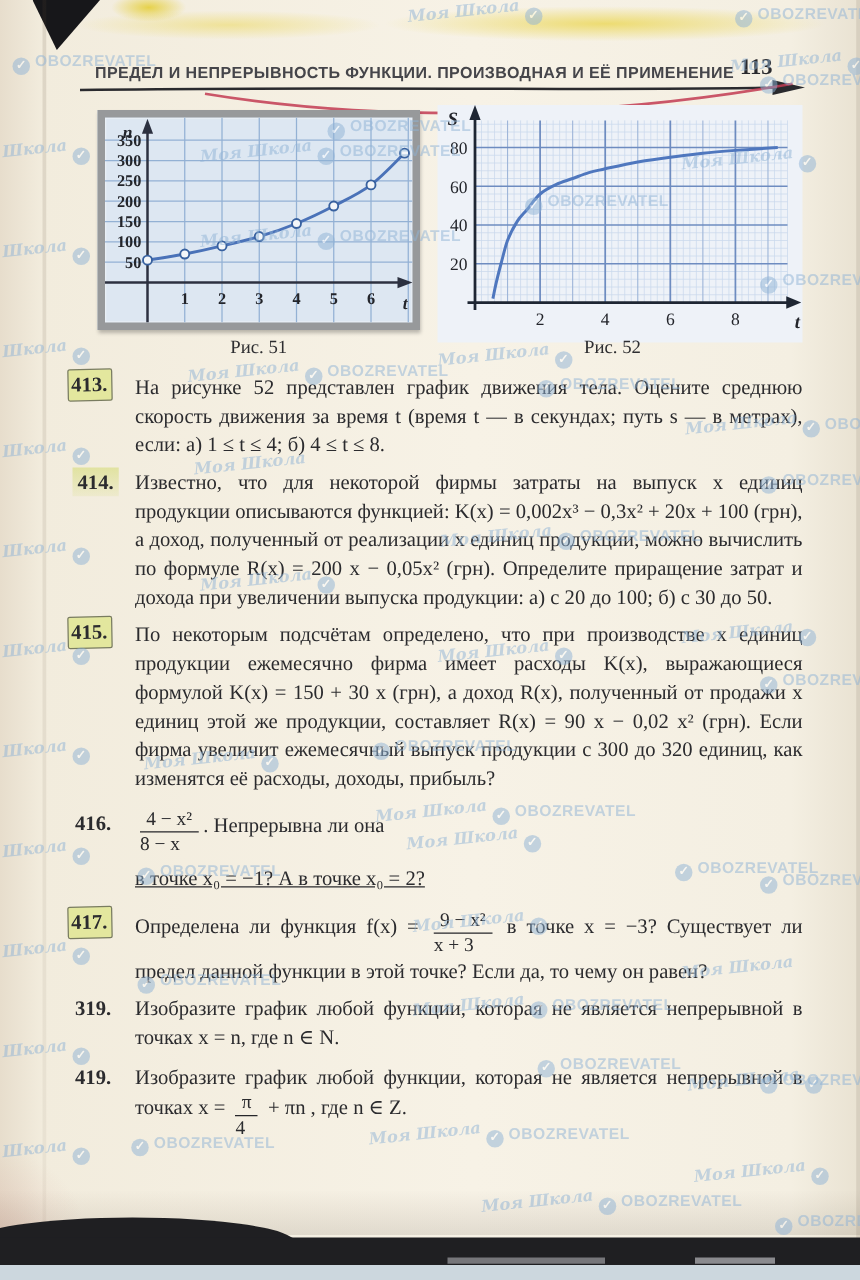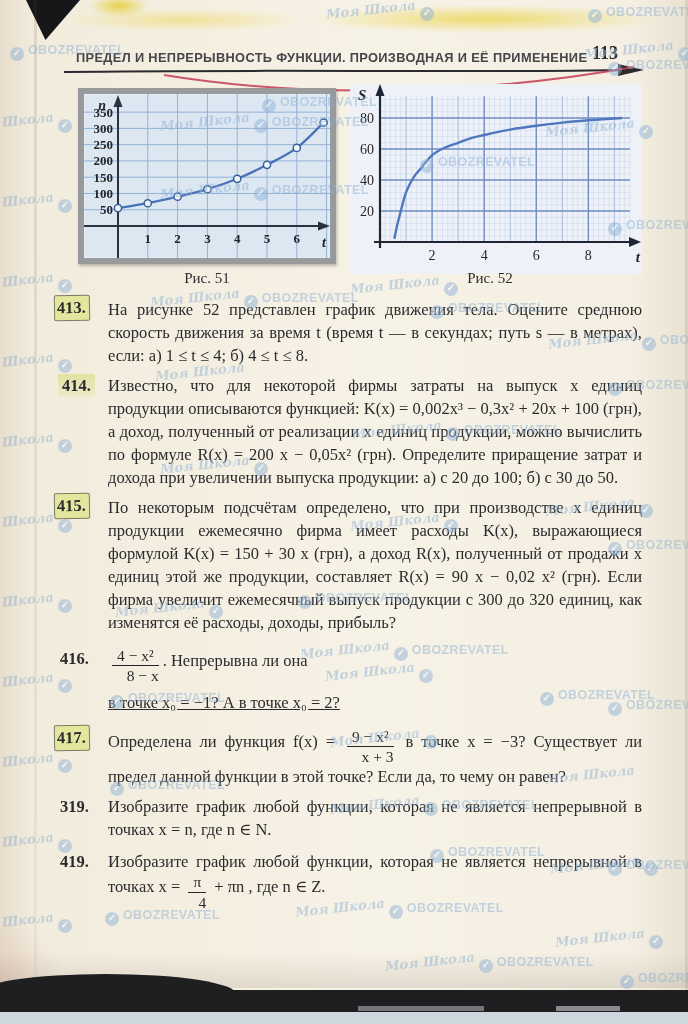--- a/index.html
+++ b/index.html
@@ -46,21 +46,21 @@
   .problem:first-child{margin-top:0;}
   .p416{margin-top:13px;}
   .p417{margin-top:14px;}
   .p419{margin-top:9px;}
   .pnum{position:absolute;left:-48px;top:0;font-weight:bold;white-space:nowrap;}
   .pnum.hl{background:var(--number_highlight,#e3e79e);border:1.5px solid #797c60;
     padding:0 3px 1px 2px;left:-54px;top:-3px;transform:rotate(-1.1deg);border-radius:2px;}
   .pnum.faint{background:linear-gradient(rgba(210,218,110,.55),rgba(210,218,110,.15));
     padding:0 4px;left:-50px;}
   .pline2{margin-top:6px;text-decoration:underline;}
-  .frac{display:inline-block;text-align:right;vertical-align:-15px;line-height:1.12;
+  .frac{display:inline-block;text-align:left;vertical-align:-15px;line-height:1.12;
     font-size:15.5px;margin:0 4px;}
   .fnum{display:block;padding:0 5px 1px;border-bottom:1.4px solid #26262a;}
   .fden{display:block;padding-top:1px;}
   
   .wm-layer{position:absolute;inset:0;z-index:40;pointer-events:none;}
   .wm{position:absolute;white-space:nowrap;opacity:.5;}
   .wm-script{display:inline-block;font:italic bold 13px "DejaVu Serif",serif;
     color:var(--watermark_blue,#8fb3d6);transform:rotate(-6deg);margin-right:4px;}
   .wm-icon{display:inline-block;width:14px;height:14px;border-radius:50%;
     background:var(--watermark_blue,#8fb3d6);color:#fff;text-align:center;line-height:14px;

